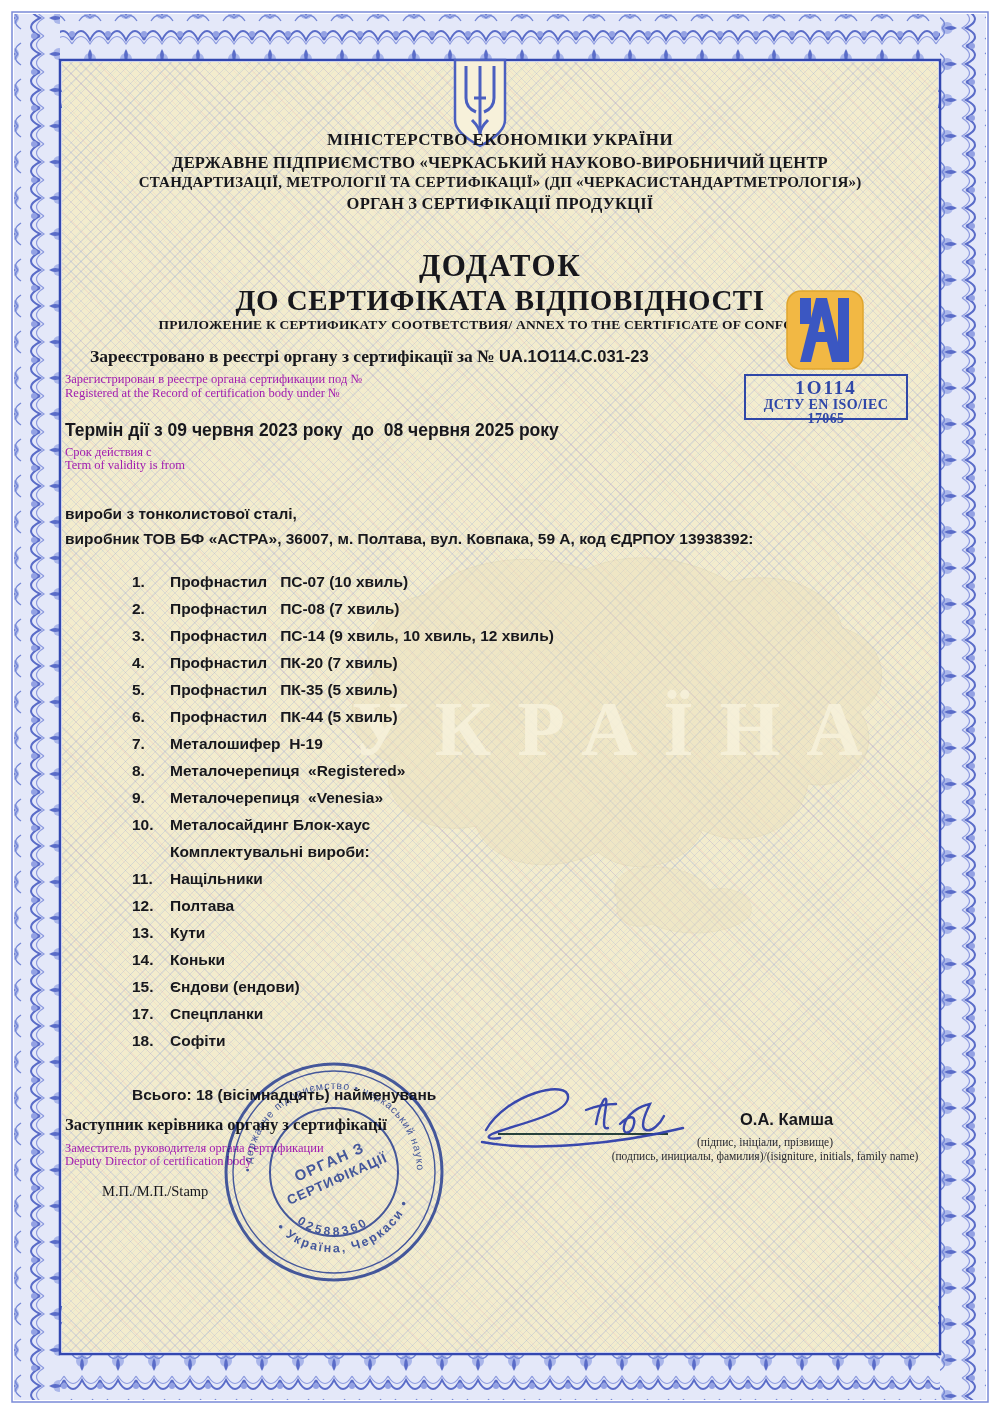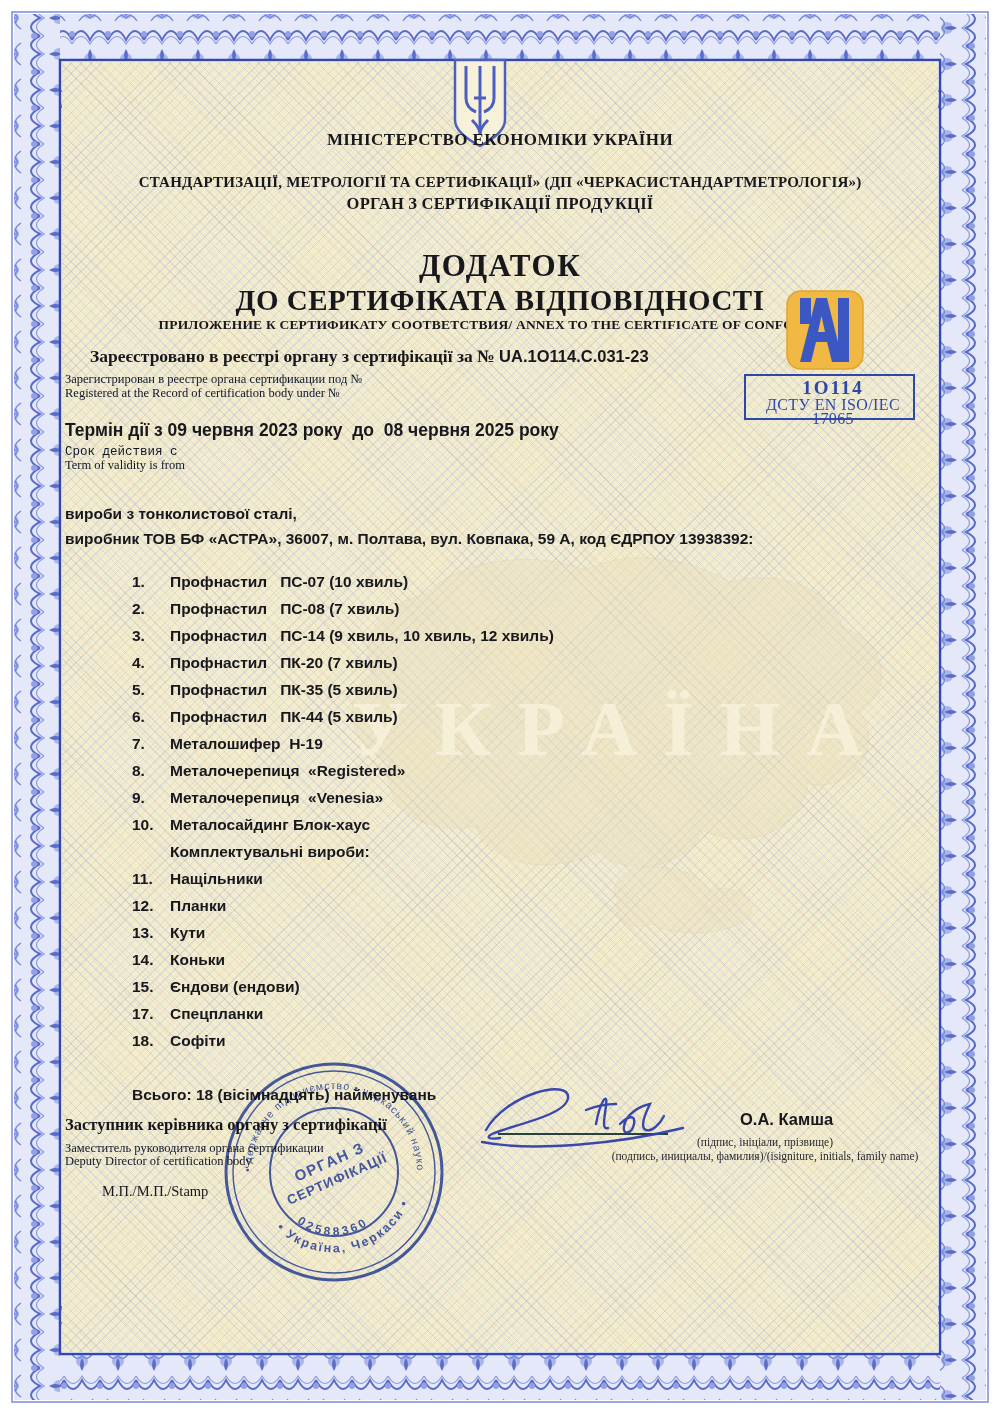--- a/index.html
+++ b/index.html
@@ -25,39 +25,39 @@
   .serifB{font-family:"Liberation Serif", serif; font-weight:bold;}
   .serifR{font-family:"Liberation Serif", serif; font-weight:normal;}
   .sansB{font-family:"Liberation Sans", sans-serif; font-weight:bold;}
   .pre{white-space:pre;}
   .hdr1{font-size:17px; letter-spacing:.4px;}
   .hdr2{font-size:16.5px; letter-spacing:.2px;}
   .hdr3{font-size:15px; letter-spacing:.2px;}
   .title1{font-size:31px; letter-spacing:1.5px;}
   .title2{font-size:29px; letter-spacing:.5px;}
   .subtitle{font-size:13.5px; letter-spacing:.2px;}
-  .small{font-size:12.5px; color:#0f172a;}
+  .small{font-size:12.5px; color:#a21caf;}
   .regline{font-size:17.5px;}
   .regnum{font-family:"Liberation Sans", sans-serif; font-weight:bold; font-size:16.5px;}
   .validity{font-size:17.5px;}
   .prod{font-size:15.5px;}
   .item-row{display:flex; line-height:27px; height:27px;}
   .item-num{width:38px; font-family:"Liberation Sans", sans-serif; font-weight:bold; font-size:15.5px;}
   .item-text{font-family:"Liberation Sans", sans-serif; font-weight:bold; font-size:15.5px; white-space:pre;}
   .total{font-size:15.5px;}
   .roleB{font-size:16.5px;}
   .name{font-size:16.5px;}
   .caps{font-size:11.5px; color:#2a2a30;}
   .mp{font-size:14.5px;}
   .accbox{
     border:2.5px solid #2f47a8; width:160px; height:40px; text-align:center;
-    color:#2f47a8; padding-top:2px; background:rgba(255,255,255,.06);padding-left:7px;
+    color:#2f47a8; padding-top:2px; background:rgba(255,255,255,.06);
   }
   .accbox .c1{font-size:19px; font-weight:bold; letter-spacing:2px; line-height:20px;}
-  .accbox .c2{font-size:16px; font-weight:normal; line-height:14px; letter-spacing:.4px;}
+  .accbox .c2{font-size:14px; font-weight:bold; line-height:14px; letter-spacing:.4px;}
   .stamp-svg{position:absolute; z-index:7; mix-blend-mode:multiply; opacity:.92;}
   .sig-svg{position:absolute; z-index:8;}
   .sig-rule{position:absolute; z-index:6; height:2px; background:#27423c;}
   .watermark-svg{position:absolute; z-index:3;}
 </style>
 </head>
 <body>
 
 <div class="certificate">
 
@@ -124,20 +124,21 @@
       <g stroke="#4a5fc0" stroke-width="3" fill="none">
         <path d="M28,8 v62"></path>
         <path d="M14,8 v32 q0,10 10,14"></path>
         <path d="M42,8 v32 q0,10 -10,14"></path>
         <path d="M20,62 q8,8 8,14 q0,-6 8,-14"></path>
         <path d="M22,40 h12"></path>
       </g>
     </svg>
 
     <div class="abs ctr serifB hdr1" style="top:130px;">МІНІСТЕРСТВО ЕКОНОМІКИ УКРАЇНИ</div>
+    <div class="abs ctr serifB hdr2" style="top:153px;">ДЕРЖАВНЕ ПІДПРИЄМСТВО «ЧЕРКАСЬКИЙ НАУКОВО-ВИРОБНИЧИЙ ЦЕНТР</div>
     <div class="abs ctr serifB hdr3" style="top:174px;">СТАНДАРТИЗАЦІЇ, МЕТРОЛОГІЇ ТА СЕРТИФІКАЦІЇ» (ДП «ЧЕРКАСИСТАНДАРТМЕТРОЛОГІЯ»)</div>
     <div class="abs ctr serifB hdr2" style="top:194px;">ОРГАН З СЕРТИФІКАЦІЇ ПРОДУКЦІЇ</div>
 
     <div class="abs ctr serifB title1" style="top:248px;">ДОДАТОК</div>
     <div class="abs ctr serifB title2" style="top:284px;">ДО СЕРТИФІКАТА ВІДПОВІДНОСТІ</div>
     <div class="abs ctr serifB subtitle" style="top:317px;">ПРИЛОЖЕНИЕ К СЕРТИФИКАТУ СООТВЕТСТВИЯ/ ANNEX TO THE CERTIFICATE OF CONFORMITY</div>
 
     <svg class="abs" style="left:786px; top:290px;" width="78" height="80" viewBox="0 0 78 80">
       <rect x="1" y="1" width="76" height="78" rx="14" fill="#f2b844" stroke="#e0a52e" stroke-width="1.5"></rect>
       <g fill="#3b57c2">
@@ -152,21 +153,21 @@
       <div class="c2">ДСТУ EN ISO/IEC 17065</div>
     </div>
 
     <div class="abs" style="left:65px; top:346px; width:670px;padding-left:25px;">
       <span class="serifB regline">Зареєстровано в реєстрі органу з сертифікації за № </span><span class="regnum">UA.1О114.С.031-23</span>
     </div>
     <div class="abs serifR small" style="left:65px; top:372px;">Зарегистрирован в реестре органа сертификации под №</div>
     <div class="abs serifR small" style="left:65px; top:386px;">Registered at the Record of certification body under №</div>
 
     <div class="abs sansB validity pre" style="left:65px; top:420px;">Термін дії з 09 червня 2023 року  до  08 червня 2025 року</div>
-    <div class="abs serifR small" style="left:65px; top:445px;font-family:Liberation Mono, monospace;">Срок действия с</div>
+    <div class="abs serifR small" style="left:65px; top:445px;">Срок действия с</div>
     <div class="abs serifR small" style="left:65px; top:458px;">Term of validity is from</div>
 
     <div class="abs sansB prod" style="left:65px; top:505px;">вироби з тонколистової сталі,</div>
     <div class="abs sansB prod" style="left:65px; top:530px;">виробник ТОВ БФ «АСТРА», 36007, м. Полтава, вул. Ковпака, 59 А, код ЄДРПОУ 13938392:</div>
 
     <div class="abs" style="left:132px; top:568px; width:720px;" id="product-list">
         <div class="item-row">
           <span class="item-num">1.</span>
           <span class="item-text">Профнастил   ПС-07 (10 хвиль)</span>
         </div>
@@ -209,21 +210,21 @@
         <div class="item-row">
           <span class="item-num"></span>
           <span class="item-text">Комплектувальні вироби:</span>
         </div>
         <div class="item-row">
           <span class="item-num">11.</span>
           <span class="item-text">Нащільники</span>
         </div>
         <div class="item-row">
           <span class="item-num">12.</span>
-          <span class="item-text">Планки</span>
+          <span class="item-text">Полтава</span>
         </div>
         <div class="item-row">
           <span class="item-num">13.</span>
           <span class="item-text">Кути</span>
         </div>
         <div class="item-row">
           <span class="item-num">14.</span>
           <span class="item-text">Коньки</span>
         </div>
         <div class="item-row">

